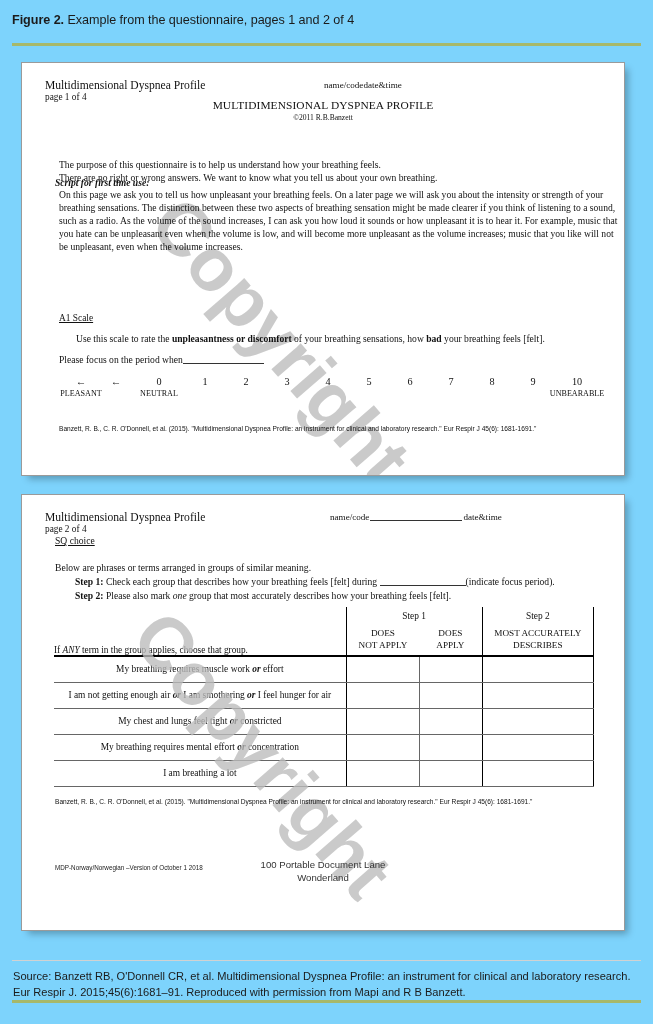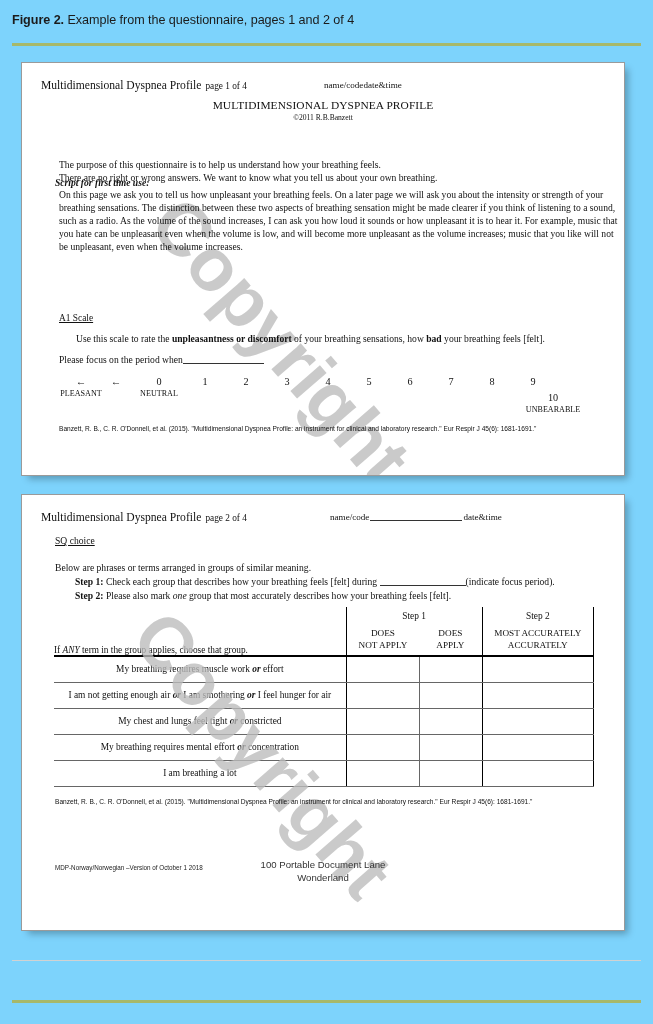--- a/index.html
+++ b/index.html
@@ -80,21 +80,21 @@
     opacity: 0.78;
     white-space: nowrap;
     transform-origin: left top;
     pointer-events: none;
     user-select: none;
     z-index: 3;
   }
   #wm-1 { left: 176px; top: 118px; font-size: 74px; transform: rotate(49deg); }
   #wm-2 { left: 158px; top: 100px; font-size: 74px; transform: rotate(49deg); }
 
-  .layer { position: relative; z-index: 5; }
+  .layer { position: relative; z-index: 5; flex-direction: column; }
 
   
   .doc-head {
     position: absolute; left: 19px; top: 16px; right: 16px;
     font-size: 11.3px;
     display: flex; align-items: baseline;
   }
   .doc-head .title { font-size: 11.6px; }
   .doc-head .pg { font-size: 9.3px; margin-left: 4px; }
   .head-right { position: absolute; left: 302px; top: 17px; font-size: 9.1px; white-space: nowrap; }
@@ -299,21 +299,21 @@
         </div>
         <div class="scale-item" style="left:392px; top:0;">
           <span class="num">7</span>
         </div>
         <div class="scale-item" style="left:433px; top:0;">
           <span class="num">8</span>
         </div>
         <div class="scale-item" style="left:474px; top:0;">
           <span class="num">9</span>
         </div>
-        <div class="scale-item" style="left:494px; top:0;margin-top:16px;">
+        <div class="scale-item" style="left:518px; top:0;">
           <span class="num">10</span>
           <span class="anchor">UNBEARABLE</span>
         </div>
       </div>
 
       <div class="cite layer" id="cite-1">Banzett, R. B., C. R. O'Donnell, et al. (2015). "Multidimensional Dyspnea Profile: an instrument for clinical and laboratory research." Eur Respir J 45(6): 1681-1691."</div>
 
     </div>
   </div>
 
@@ -356,21 +356,21 @@
           <td class="hdr-sub b-l b-b-thick">
             <span>DOES</span><br>
             <span>NOT APPLY</span>
           </td>
           <td class="hdr-sub b-r b-b-thick">
             <span>DOES</span><br>
             <span>APPLY</span>
           </td>
           <td class="hdr-sub b-r b-b-thick">
             <span>MOST ACCURATELY</span><br>
-            <span>ACCURATELY</span>
+            <span>DESCRIBES</span>
           </td>
         </tr>
 
         <tr>
           <td class="row-item b-t-thick b-b-thin">
             <span>My breathing requires muscle work </span><span class="bi">or</span><span> effort</span>
           </td>
           <td class="b-l b-b-thin b-r-thin b-t-thick"></td>
           <td class="b-r b-b-thin b-t-thick"></td>
           <td class="b-r b-b-thin b-t-thick"></td>
@@ -414,15 +414,19 @@
 
       <div class="version layer" style="left:33px; top:369px;">MDP-Norway/Norwegian –Version of October 1 2018</div>
       <div class="nitro layer" style="top:364px;">
         <div>100 Portable Document Lane</div>
         <div>Wonderland</div>
       </div>
     </div>
   </div>
 
   <div class="rule-gray" id="rule-mid"></div>
+  <div class="source-note">
+    <div>Source: Banzett RB, O'Donnell CR, et al. Multidimensional Dyspnea Profile: an instrument for clinical and laboratory research.</div>
+    <div>Eur Respir J. 2015;45(6):1681–91. Reproduced with permission from Mapi and R B Banzett.</div>
+  </div>
   <div class="rule-green" id="rule-bottom"></div>
 
 </div>
 
 </body></html>

